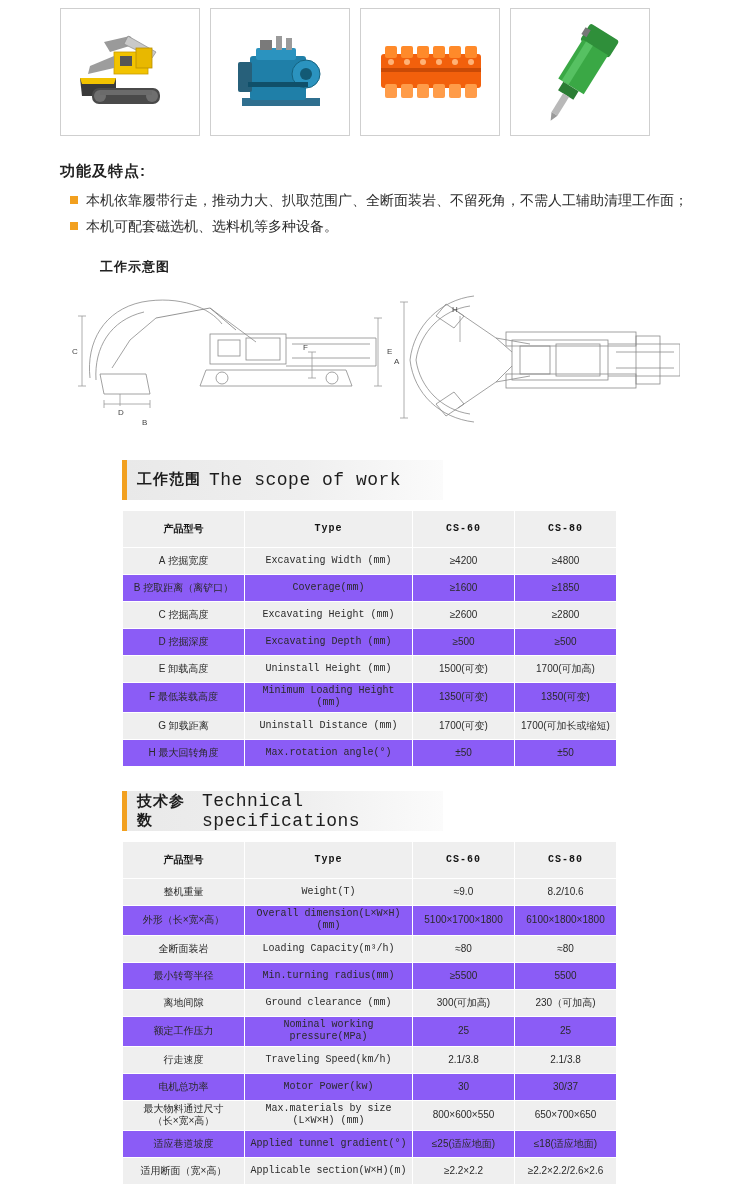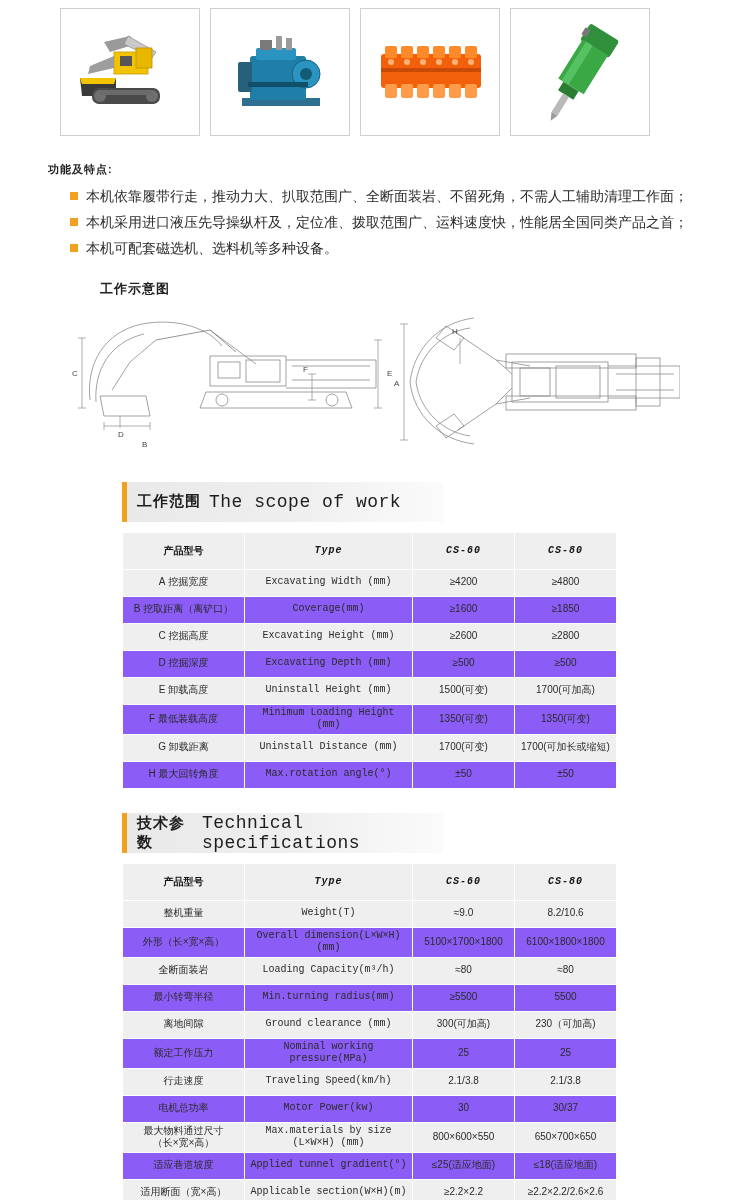--- a/index.html
+++ b/index.html
@@ -15,21 +15,21 @@
   
   .thumbs{display:flex;gap:10px;padding:8px 0 0 60px;}
   .thumb{
     width:138px;height:126px;border:1px solid #cfcfcf;background:#fff;
     display:flex;align-items:center;justify-content:center;overflow:hidden;
   }
   .thumb svg{display:block;}
 
   
   .features-title{
-    font-size:11px;font-weight:bold;color:#222;margin:26px 0 10px 48px;letter-spacing:1px;
+    font-size:15px;font-weight:bold;color:#222;margin:26px 0 10px 60px;letter-spacing:1px;
   }
   .feature-row{display:flex;align-items:flex-start;margin:0 0 7px 70px;}
   .bullet{
     width:8px;height:8px;background:#f2a01f;margin:5px 8px 0 0;flex:0 0 auto;
   }
   .feature-text{font-size:14px;color:#2b2b2b;line-height:1.35;}
 
   
   .diagram-title{
     font-size:13px;font-weight:bold;color:#222;margin:22px 0 6px 100px;letter-spacing:1px;
@@ -54,21 +54,21 @@
   table.spec col.c2{width:168px;}
   table.spec col.c3{width:102px;}
   table.spec col.c4{width:102px;}
   table.spec th,table.spec td{
     border:1px solid #ffffff;
     text-align:center;vertical-align:middle;
   }
   table.spec thead th{
     background:#efefef;height:34px;font-size:10px;color:#141414;font-weight:bold;
   }
-  table.spec thead th.en{font-family:"Liberation Mono","DejaVu Sans Mono",monospace;letter-spacing:1px;font-style:italic;}
+  table.spec thead th.en{font-family:"Liberation Mono","DejaVu Sans Mono",monospace;letter-spacing:1px;}
   table.spec tbody td{
     background:#efefef;height:22px;font-size:10px;color:#2a2a2a;padding:2px 3px;line-height:1.25;
   }
   table.spec tbody tr.alt td{background:#8b5cf6;}
   td.lbl{font-size:10.5px;}
   td.en{font-family:"Liberation Mono","DejaVu Sans Mono",monospace;font-size:9.5px;letter-spacing:0;}
   td.val{font-size:9.5px;}
   table.spec thead th.first{background:#efefef;}
 </style>
 </head>
@@ -170,24 +170,20 @@
   </div>
 
   <div class="features-title">功能及特点:</div>
 
   <div class="feature-row">
     <span class="bullet"></span>
     <span class="feature-text">本机依靠履带行走，推动力大、扒取范围广、全断面装岩、不留死角，不需人工辅助清理工作面；</span>
   </div>
   <div class="feature-row">
     <span class="bullet"></span>
-    <span class="feature-text">本机采用进口液压先导操纵杆及，定位准、拨取范围广、运料速度快，性能居全国同类产品之首；</span>
-  </div>
-  <div class="feature-row">
-    <span class="bullet"></span>
     <span class="feature-text">本机可配套磁选机、选料机等多种设备。</span>
   </div>
 
   <div class="diagram-title">工作示意图</div>
   <div class="diagram-wrap">
     <svg width="620" height="150" viewBox="0 0 620 150">
       <g fill="none" stroke="#8a8a8a" stroke-width="0.8">
 
         <path d="M30 96 C26 60 44 28 82 20 C120 13 150 26 162 42"></path>
         <path d="M36 98 C34 66 50 38 84 30"></path>

